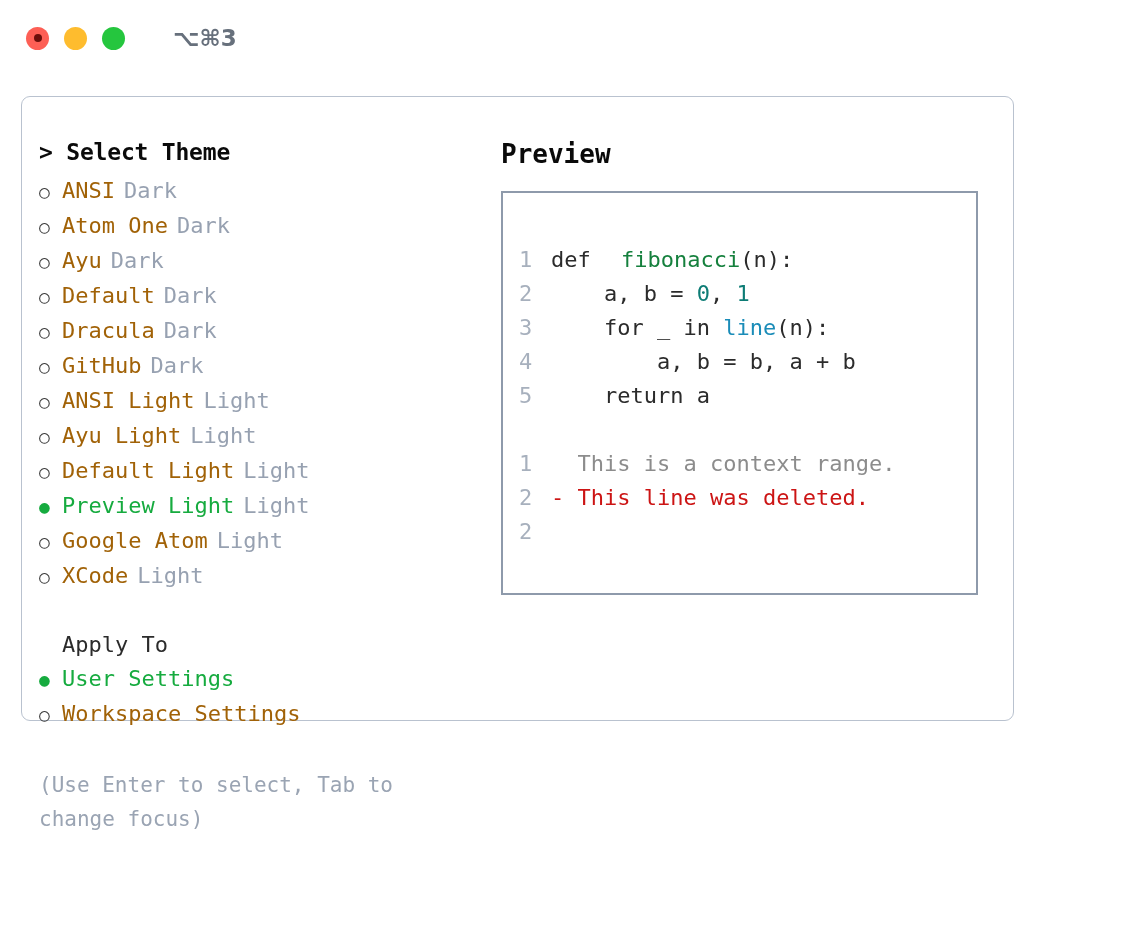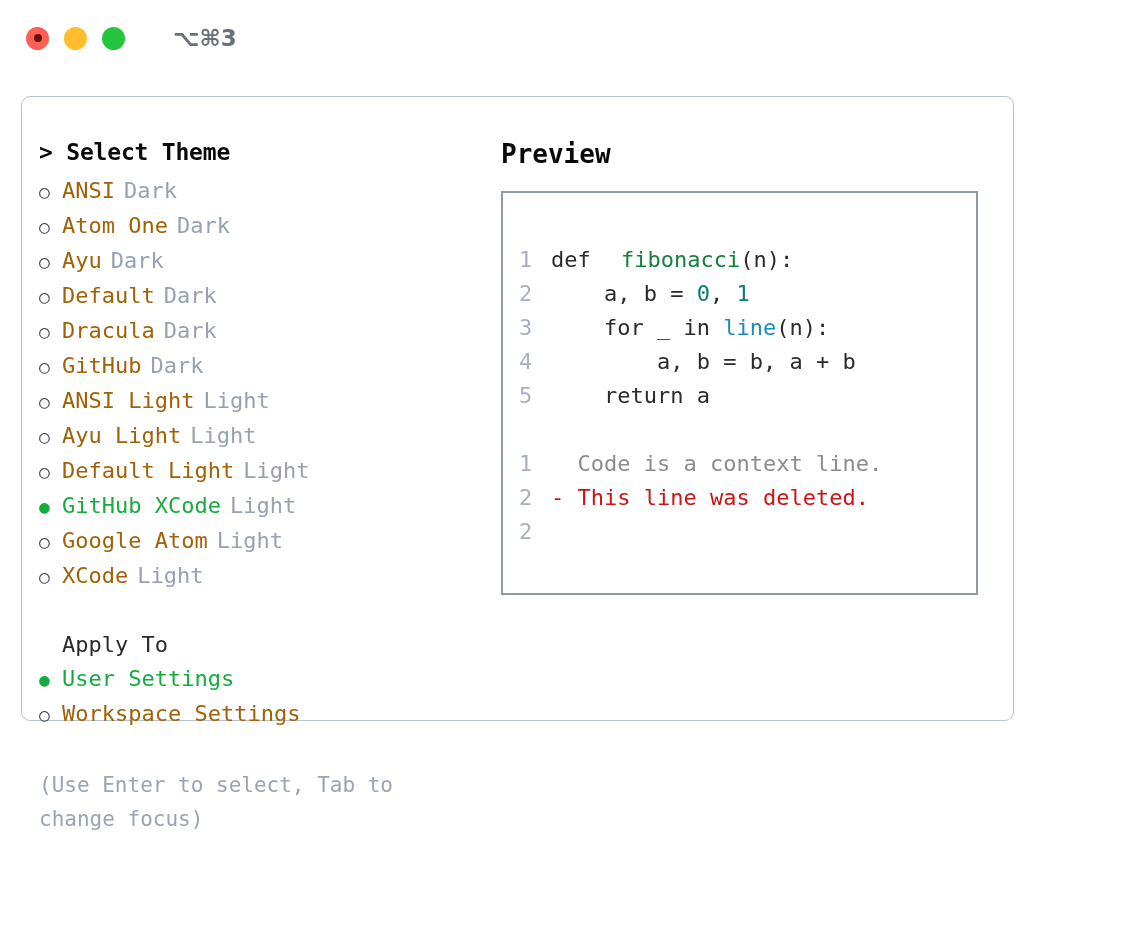--- a/index.html
+++ b/index.html
@@ -194,21 +194,21 @@
         <div id="theme-list">
             <div class="opt"><span class="marker">○</span><span class="opt-label">ANSI</span><span class="opt-tag">Dark</span></div>
             <div class="opt"><span class="marker">○</span><span class="opt-label">Atom One</span><span class="opt-tag">Dark</span></div>
             <div class="opt"><span class="marker">○</span><span class="opt-label">Ayu</span><span class="opt-tag">Dark</span></div>
             <div class="opt"><span class="marker">○</span><span class="opt-label">Default</span><span class="opt-tag">Dark</span></div>
             <div class="opt"><span class="marker">○</span><span class="opt-label">Dracula</span><span class="opt-tag">Dark</span></div>
             <div class="opt"><span class="marker">○</span><span class="opt-label">GitHub</span><span class="opt-tag">Dark</span></div>
             <div class="opt"><span class="marker">○</span><span class="opt-label">ANSI Light</span><span class="opt-tag">Light</span></div>
             <div class="opt"><span class="marker">○</span><span class="opt-label">Ayu Light</span><span class="opt-tag">Light</span></div>
             <div class="opt"><span class="marker">○</span><span class="opt-label">Default Light</span><span class="opt-tag">Light</span></div>
-            <div class="opt selected"><span class="marker">●</span><span class="opt-label">GitHub XCode</span><span class="opt-tag">Light</span></div>
+            <div class="opt selected"><span class="marker">●</span><span class="opt-label">Preview Light</span><span class="opt-tag">Light</span></div>
             <div class="opt"><span class="marker">○</span><span class="opt-label">Google Atom</span><span class="opt-tag">Light</span></div>
             <div class="opt"><span class="marker">○</span><span class="opt-label">XCode</span><span class="opt-tag">Light</span></div>
           </div>
 
         <div class="section-gap"></div>
 
         <div class="apply-head">Apply To</div>
         <div id="apply-list">
             <div class="opt selected"><span class="marker">●</span><span class="opt-label">User Settings</span></div>
             <div class="opt"><span class="marker">○</span><span class="opt-label">Workspace Settings</span></div>
@@ -222,21 +222,21 @@
         <div class="codebox">
           <div id="code-lines">
               <div class="code-line"><span class="ln">1</span><span><span class="code-text">def </span><span class="tok-fn">fibonacci</span><span class="code-text">(n):</span></span></div>
               <div class="code-line"><span class="ln">2</span><span><span class="code-text">    a, b = </span><span class="tok-num">0</span><span class="code-text">, </span><span class="tok-num">1</span></span></div>
               <div class="code-line"><span class="ln">3</span><span><span class="code-text">    for _ in </span><span class="tok-call">line</span><span class="code-text">(n):</span></span></div>
               <div class="code-line"><span class="ln">4</span><span><span class="code-text">        a, b = b, a + b</span></span></div>
               <div class="code-line"><span class="ln">5</span><span><span class="code-text">    return a</span></span></div>
             </div>
           <div class="diff-gap"></div>
           <div id="diff-lines">
-              <div class="code-line"><span class="ln">1</span><span class="diff-context">  Code is a context line.</span></div>
+              <div class="code-line"><span class="ln">1</span><span class="diff-context">  This is a context range.</span></div>
               <div class="code-line"><span class="ln">2</span><span class="diff-del">- This line was deleted.</span></div>
               <div class="code-line"><span class="ln">2</span></div>
             </div>
         </div>
       </div>
 
     </div>
   </div>
 </div>
 

